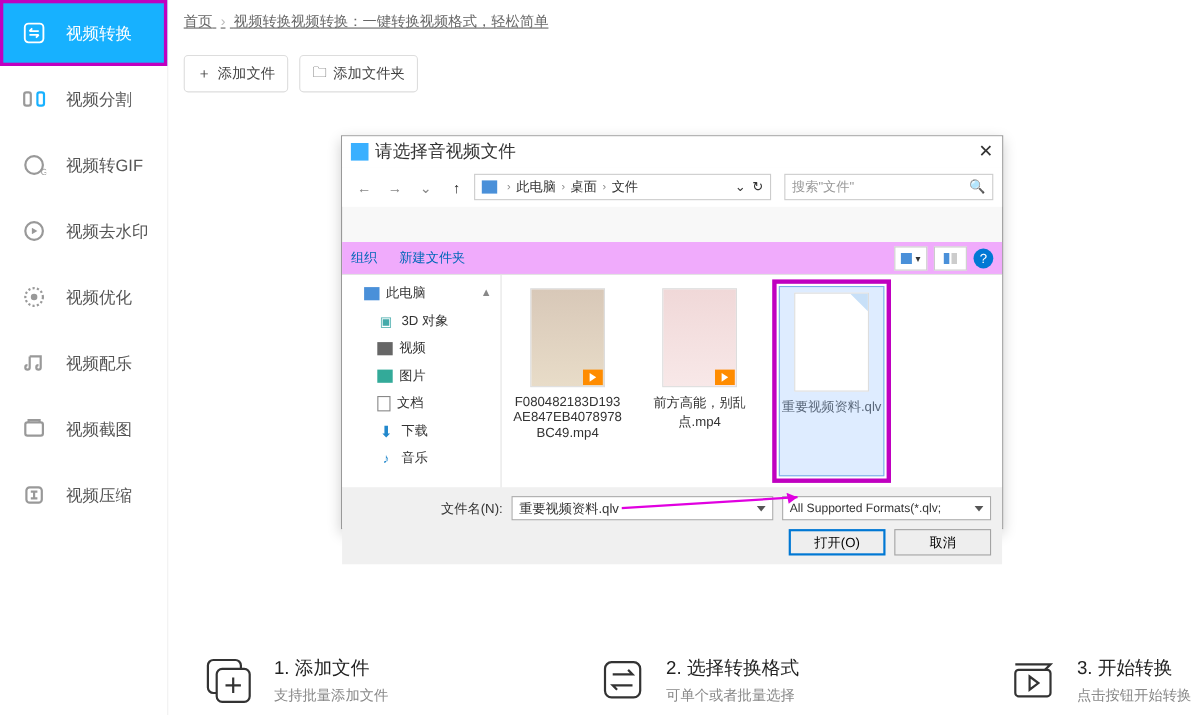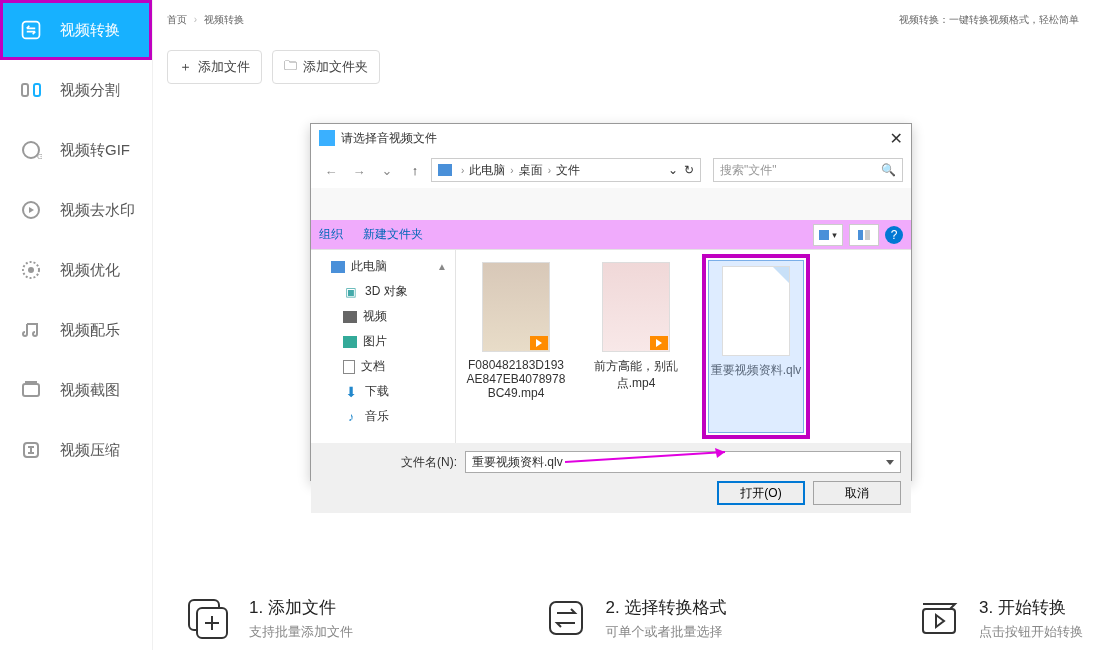--- a/index.html
+++ b/index.html
@@ -6,32 +6,32 @@
     body { font-family: "Microsoft YaHei", Arial, sans-serif; font-size: 13px; color: #333; background: #fff; width: 1093px; height: 650px; overflow: hidden; position: relative; }
     .sidebar { position: absolute; left: 0; top: 0; width: 153px; height: 650px; background: #fff; border-right: 1px solid #f0f0f0; }
     .sidebar-item { display: flex; align-items: center; height: 60px; cursor: pointer; padding-left: 20px; position: relative; }
     .sidebar-item .icon { width: 22px; height: 22px; display: inline-flex; align-items: center; justify-content: center; margin-right: 18px; }
     .sidebar-item .lbl { font-size: 15px; color: #555; }
     .sidebar-item.active { background: #17b1ff; }
     .sidebar-item.active .lbl { color: #fff; }
     .sidebar-item.active .icon svg path, .sidebar-item.active .icon svg rect, .sidebar-item.active .icon svg circle { stroke: #fff; }
     .sidebar-item.hl { outline: 3px solid #c000c0; outline-offset: -3px; }
     .main { position: absolute; left: 153px; top: 0; right: 0; bottom: 0; }
-    .breadcrumb { display: flex; justify-content: space-between; align-items: center; height: 40px; padding: 0 14px; color: #666; font-size: 10px; }
+    .breadcrumb { display: flex; justify-content: flex-start; align-items: center; height: 40px; padding: 0 14px; color: #666; font-size: 13px; text-decoration: underline; }
     .breadcrumb .left span.sep { margin: 0 4px; color: #bbb; }
     .toolbar { display: flex; gap: 10px; padding: 10px 14px 0; }
     .tbtn { display: inline-flex; align-items: center; gap: 6px; border: 1px solid #ddd; border-radius: 4px; padding: 5px 11px; background: #fff; cursor: pointer; font-size: 13px; color: #444; }
     .footer-steps { position: absolute; bottom: 8px; left: 30px; right: 10px; display: flex; justify-content: space-between; }
     .step { display: flex; align-items: center; gap: 14px; }
     .step .sicon { width: 52px; height: 48px; display: flex; align-items: center; justify-content: center; }
     .step .st-title { font-size: 17px; color: #222; margin-bottom: 4px; }
     .step .st-desc { font-size: 13px; color: #888; }
     .dialog { position: absolute; left: 310px; top: 123px; width: 602px; height: 358px; background: #f8f8f8; border: 1px solid #999; box-shadow: 0 4px 12px rgba(0,0,0,0.2); }
     .dlg-title { display: flex; align-items: center; justify-content: space-between; height: 28px; background: #fff; padding: 0 8px; }
-    .dlg-title .tleft { display: flex; align-items: center; gap: 6px; font-size: 12px; color: #333; }
+    .dlg-title .tleft { display: flex; align-items: center; gap: 6px; font-size: 16px; color: #333; }
     .dlg-title .tleft .ticon { width: 16px; height: 16px; background: #3ab0ff; display: inline-block; }
     .dlg-nav { display: flex; align-items: center; height: 36px; padding: 0 8px; gap: 4px; background: #fff; }
     .navbtn { width: 24px; height: 24px; display: inline-flex; align-items: center; justify-content: center; color: #888; cursor: pointer; }
     .navbtn.en { color: #222; }
     .addr { flex: 1; display: flex; align-items: center; border: 1px solid #ccc; height: 24px; padding: 0 6px; font-size: 12px; background: #fff; }
     .addr .sep { margin: 0 5px; color: #888; font-size: 10px; }
     .search { width: 190px; border: 1px solid #ccc; height: 24px; margin-left: 8px; display: flex; align-items: center; padding: 0 6px; font-size: 12px; color: #999; background: #fff; }
     .dlg-tb { display: flex; align-items: center; justify-content: space-between; height: 30px; padding: 0 8px; border-bottom: 1px solid #e3e3e3; background: #f0abfc; margin-top: 32px; }
     .dlg-tb .l { display: flex; gap: 20px; font-size: 12px; color: #0067b8; }
     .dlg-tb .l span { cursor: pointer; }
@@ -307,20 +307,24 @@
       </div>
     </div>
   </div>
   <div class="dlg-foot">
     <div class="row1">
       <span class="lbl">文件名(N):</span>
       <div class="combo">
           <span>重要视频资料.qlv</span>
           <span class="arr"></span>
         </div>
+      <div class="combo fmt">
+          <span>All Supported Formats(*.qlv;</span>
+          <span class="arr"></span>
+        </div>
     </div>
     <div class="row2">
       <button class="btn primary">打开(O)</button>
       <button class="btn">取消</button>
     </div>
   </div>
 </div>
 
 <div class="arrow-anno">
   <svg width="180" height="24">

